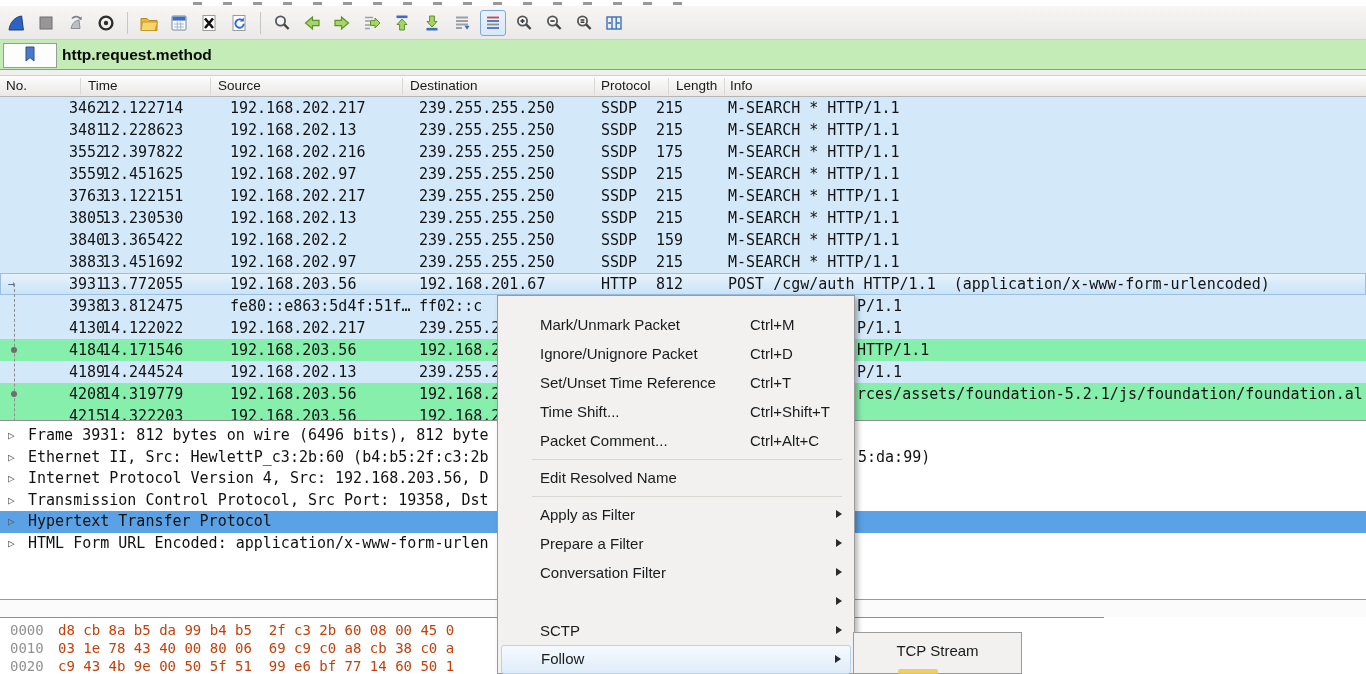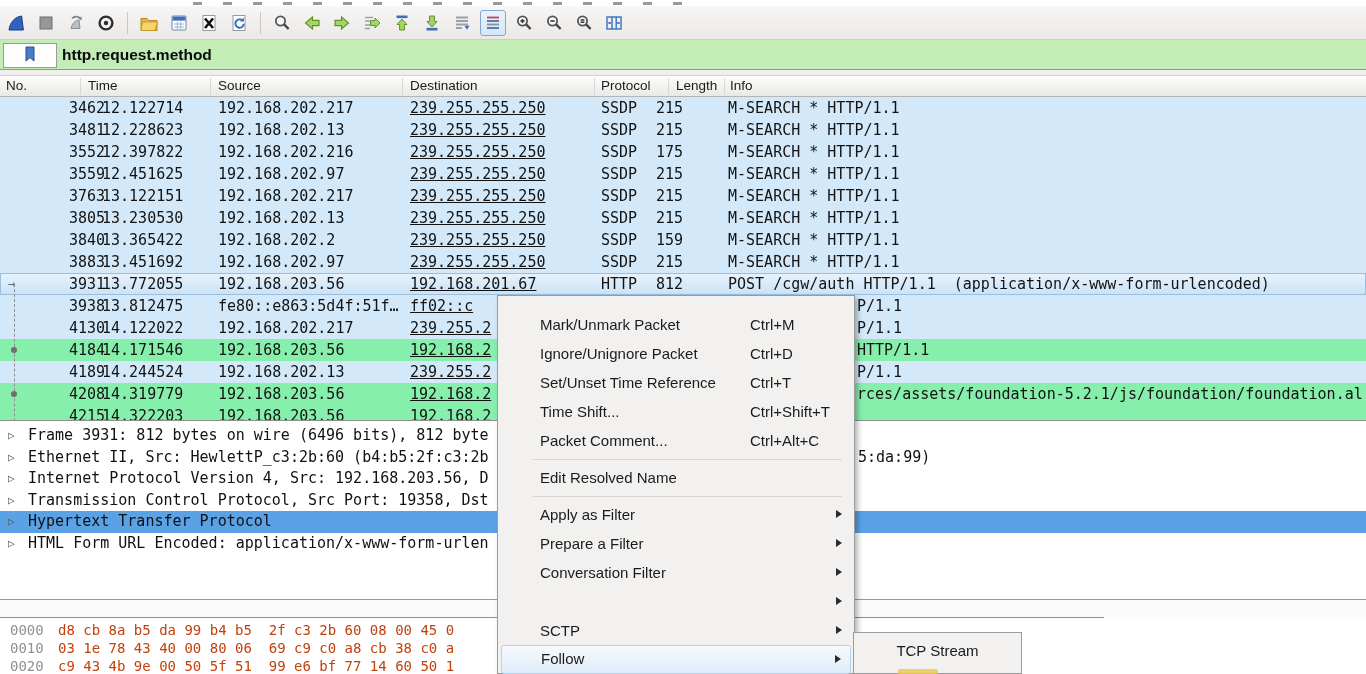--- a/index.html
+++ b/index.html
@@ -39,22 +39,22 @@
   
   #rows{left:0;top:97px;width:1366px;height:323px;font-family:"DejaVu Sans Mono",monospace;
     font-size:15px;color:#131313;padding-left:13px;}
   .prow{left:0;width:1366px;height:22px;line-height:22px;white-space:pre;}
   .prow.blue{background:#d3e9f9;}
   .prow.green{background:#86efac;}
   .prow.selected{background:linear-gradient(#e8f3fc,#c9e2f7);box-shadow:inset 0 0 0 1px #9dbfdd;}
   .prow span{position:absolute;top:0;height:22px;}
   .c-no{left:30px;width:75px;text-align:right;}
   .c-time{left:102px;}
-  .c-src{left:218px;text-align:right;}
-  .c-dst{left:410px;text-decoration:underline;}
+  .c-src{left:230px;text-align:right;}
+  .c-dst{left:419px;}
   .c-proto{left:601px;}
   .c-len{left:656px;width:72px;text-align:left;}
   .c-info{left:728px;}
   .c-tail{left:857px;}
   .gmark{left:2px;width:20px;color:#53718f;font-size:13px;text-align:center;}
   .gdot{position:absolute;left:11px;width:6px;height:6px;border-radius:50%;background:#6e6e6e;}
   #relline{left:14px;width:0;border-left:1px dashed #8e8e8e;}
 
   
   #details{left:0;top:420px;width:1366px;height:180px;background:#fff;

